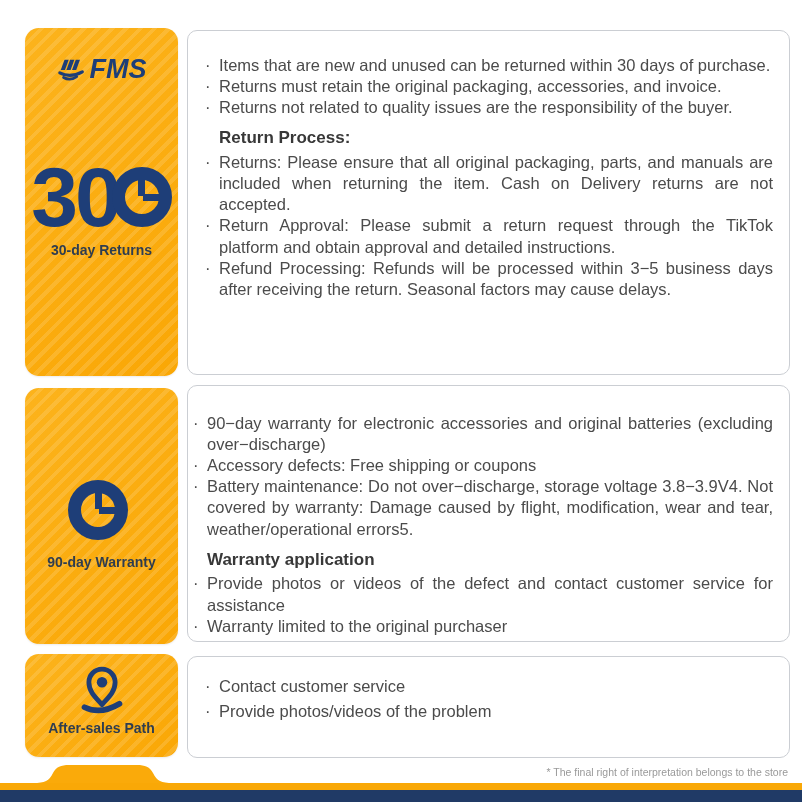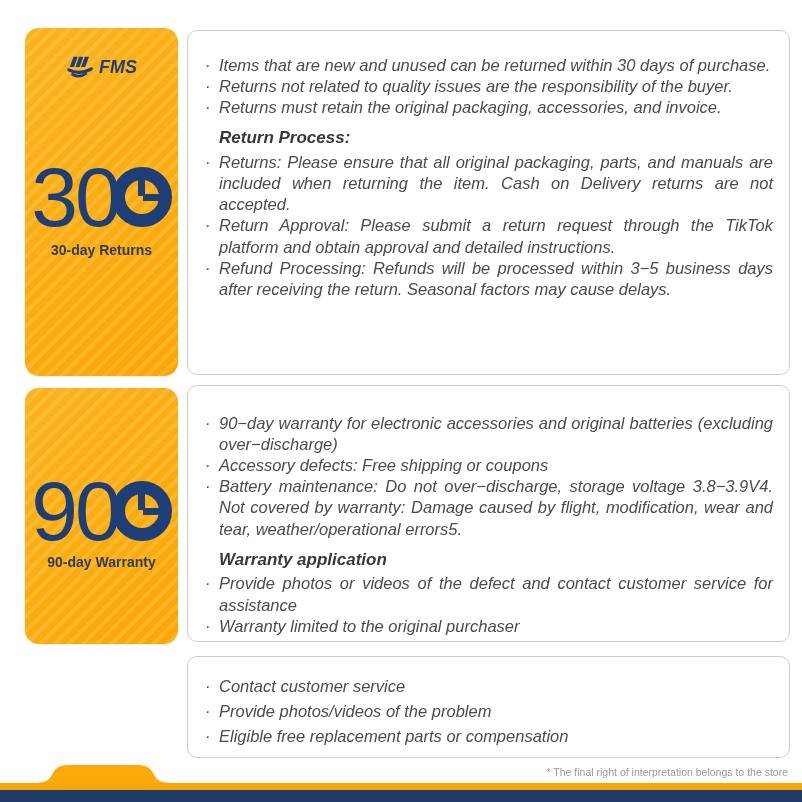--- a/index.html
+++ b/index.html
@@ -10,44 +10,44 @@
   .card{position:absolute;left:25px;width:153px;border-radius:14px;
         background:
           repeating-linear-gradient(135deg, rgba(255,255,255,0.13) 0px, rgba(255,255,255,0.13) 4px, rgba(255,255,255,0) 4px, rgba(255,255,255,0) 10px),
           linear-gradient(135deg,#FCB31C 0%,#FAA705 100%);
         box-shadow:0 1px 2px rgba(0,0,0,0.08);}
   .card1{top:28px;height:348px;}
   .card2{top:388px;height:256px;}
   .card3{top:654px;height:103px;}
 
   .logo{position:absolute;top:26px;left:0;right:0;display:flex;align-items:center;justify-content:center;gap:3px;}
-  .logo-text{font-size:18px;font-weight:700;font-style:italic;color:#1E3E78;letter-spacing:0px;}
+  .logo-text{font-size:27px;font-weight:700;font-style:italic;color:#1E3E78;letter-spacing:0px;}
 
   .num-row{position:absolute;left:0;right:0;display:flex;align-items:center;justify-content:center;}
   .card1 .num-row{top:138px;}
   .card2 .num-row{top:92px;}
-  .digit{font-size:84px;line-height:62px;font-weight:400;color:#1E3E78;letter-spacing:-3px;}
+  .digit{font-size:84px;line-height:62px;font-weight:700;color:#1E3E78;letter-spacing:-3px;}
   .clock{width:60px;height:60px;border:13px solid #1E3E78;border-radius:50%;
          position:relative;margin-left:-7px;flex:none;box-sizing:border-box;}
   .clock::before{content:"";position:absolute;left:calc(50% - 3.5px);top:0;width:7px;height:16px;background:#1E3E78;}
   .clock::after{content:"";position:absolute;top:calc(50% - 3.5px);right:0;width:16px;height:7px;background:#1E3E78;}
 
   .card-label{position:absolute;left:0;right:0;text-align:center;
               font-size:14px;font-weight:700;color:#2F3D4F;}
   .card1 .card-label{top:214px;}
   .card2 .card-label{top:166px;}
   .card3 .card-label{top:66px;}
   .pin-wrap{position:absolute;top:5px;left:0;right:0;display:flex;justify-content:center;}
 
   
   .panel{position:absolute;left:187px;width:603px;box-sizing:border-box;background:#ffffff;
          border:1px solid #CBCED3;border-radius:10px;
-         color:#4B4B4B;font-size:16.5px;line-height:1.28;text-align:justify;font-style:italic;}
+         color:#4B4B4B;font-size:16.5px;line-height:1.28;text-align:justify;}
   .panel1{top:30px;height:345px;padding:24px 16px 0 16px;}
-  .panel2{top:385px;height:257px;padding:27px 16px 0 16px;}
+  .panel2{top:385px;height:257px;padding:27px 16px 0 4px;}
   .panel3{top:656px;height:102px;padding:17px 16px 0 16px;}
   .li{position:relative;padding-left:15px;}
   .li::before{content:"\00B7";position:absolute;left:1px;top:0;color:#4B4B4B;}
   .panel3 .li{line-height:1.5;text-align:left;}
   .sec-heading{font-weight:700;color:#383838;margin:9px 0 3px 0;padding-left:15px;font-size:17px;}
 
   
   .disclaimer{position:absolute;top:766px;right:14px;font-size:10.5px;color:#999999;}
   .pedestal{position:absolute;left:33px;top:764px;}
   .bar-orange{position:absolute;left:0;right:0;top:783px;height:7px;background:#F9A807;}
@@ -73,50 +73,58 @@
     </div>
     <div class="num-row">
       <span class="digit">30</span>
       <span class="clock"></span>
     </div>
     <div class="card-label">30-day Returns</div>
   </section>
 
   <section class="panel panel1">
     <div class="li">Items that are new and unused can be returned within 30 days of purchase.</div>
+    <div class="li">Returns must retain the original packaging, accessories, and invoice.</div>
     <div class="li">Returns not related to quality issues are the responsibility of the buyer.</div>
-    <div class="li">Returns must retain the original packaging, accessories, and invoice.</div>
     <div class="sec-heading">Return Process:</div>
     <div class="li">Returns: Please ensure that all original packaging, parts, and manuals are included when returning the item. Cash on Delivery returns are not accepted.</div>
     <div class="li">Return Approval: Please submit a return request through the TikTok platform and obtain approval and detailed instructions.</div>
     <div class="li">Refund Processing: Refunds will be processed within 3−5 business days after receiving the return. Seasonal factors may cause delays.</div>
   </section>
 
   <section class="card card2">
     <div class="num-row">
-      <span class="digit">90</span>
       <span class="clock"></span>
     </div>
     <div class="card-label">90-day Warranty</div>
   </section>
 
   <section class="panel panel2">
     <div class="li">90−day warranty for electronic accessories and original batteries (excluding over−discharge)</div>
     <div class="li">Accessory defects: Free shipping or coupons</div>
     <div class="li">Battery maintenance: Do not over−discharge, storage voltage 3.8−3.9V4. Not covered by warranty: Damage caused by flight, modification, wear and tear, weather/operational errors5.</div>
     <div class="sec-heading">Warranty application</div>
     <div class="li">Provide photos or videos of the defect and contact customer service for assistance</div>
     <div class="li">Warranty limited to the original purchaser</div>
   </section>
 
+  <section class="card card3">
+    <div class="pin-wrap">
+      <svg width="56" height="58" viewBox="0 0 64 64">
+        <path d="M32 51 C26.5 44.5 17 37.5 17 25.5 A15 15 0 0 1 47 25.5 C47 37.5 37.5 44.5 32 51 Z" fill="none" stroke="#1E3E78" stroke-width="5.5" stroke-linejoin="round"></path>
+        <circle cx="32" cy="25.5" r="6" fill="#1E3E78"></circle>
+        <path d="M12 54 Q 30 63 52 50" fill="none" stroke="#1E3E78" stroke-width="6.5" stroke-linecap="round"></path>
+      </svg>
+    </div>
+    <div class="card-label">After-sales Path</div>
+  </section>
 
   <section class="panel panel3">
     <div class="li">Contact customer service</div>
     <div class="li">Provide photos/videos of the problem</div>
-    <div class="li">Eligible free replacement parts or compensation</div>
   </section>
 
   <div class="disclaimer">* The final right of interpretation belongs to the store</div>
 
   <svg class="pedestal" width="140" height="19" viewBox="0 0 140 19">
     <path d="M0,19 C12,19 16,17 20,9 C23,3 28,1 36,1 L104,1 C112,1 117,3 120,9 C124,17 128,19 140,19 Z" fill="#FAAA0A"></path>
   </svg>
   <div class="bar-orange"></div>
   <div class="bar-navy"></div>
 

